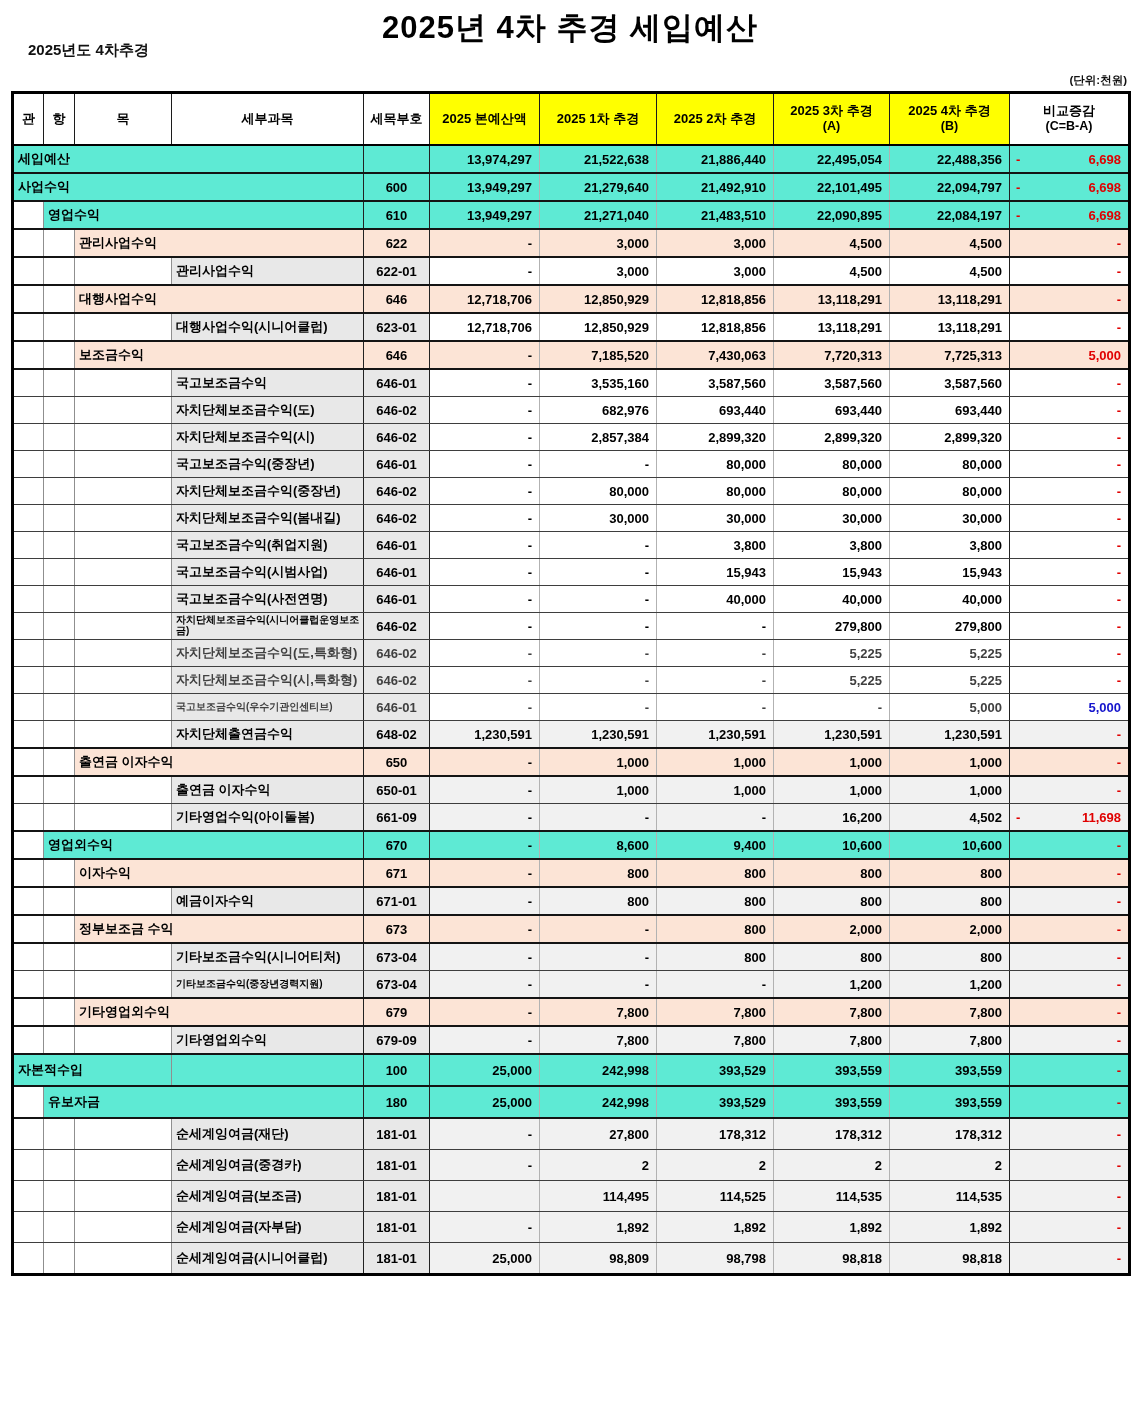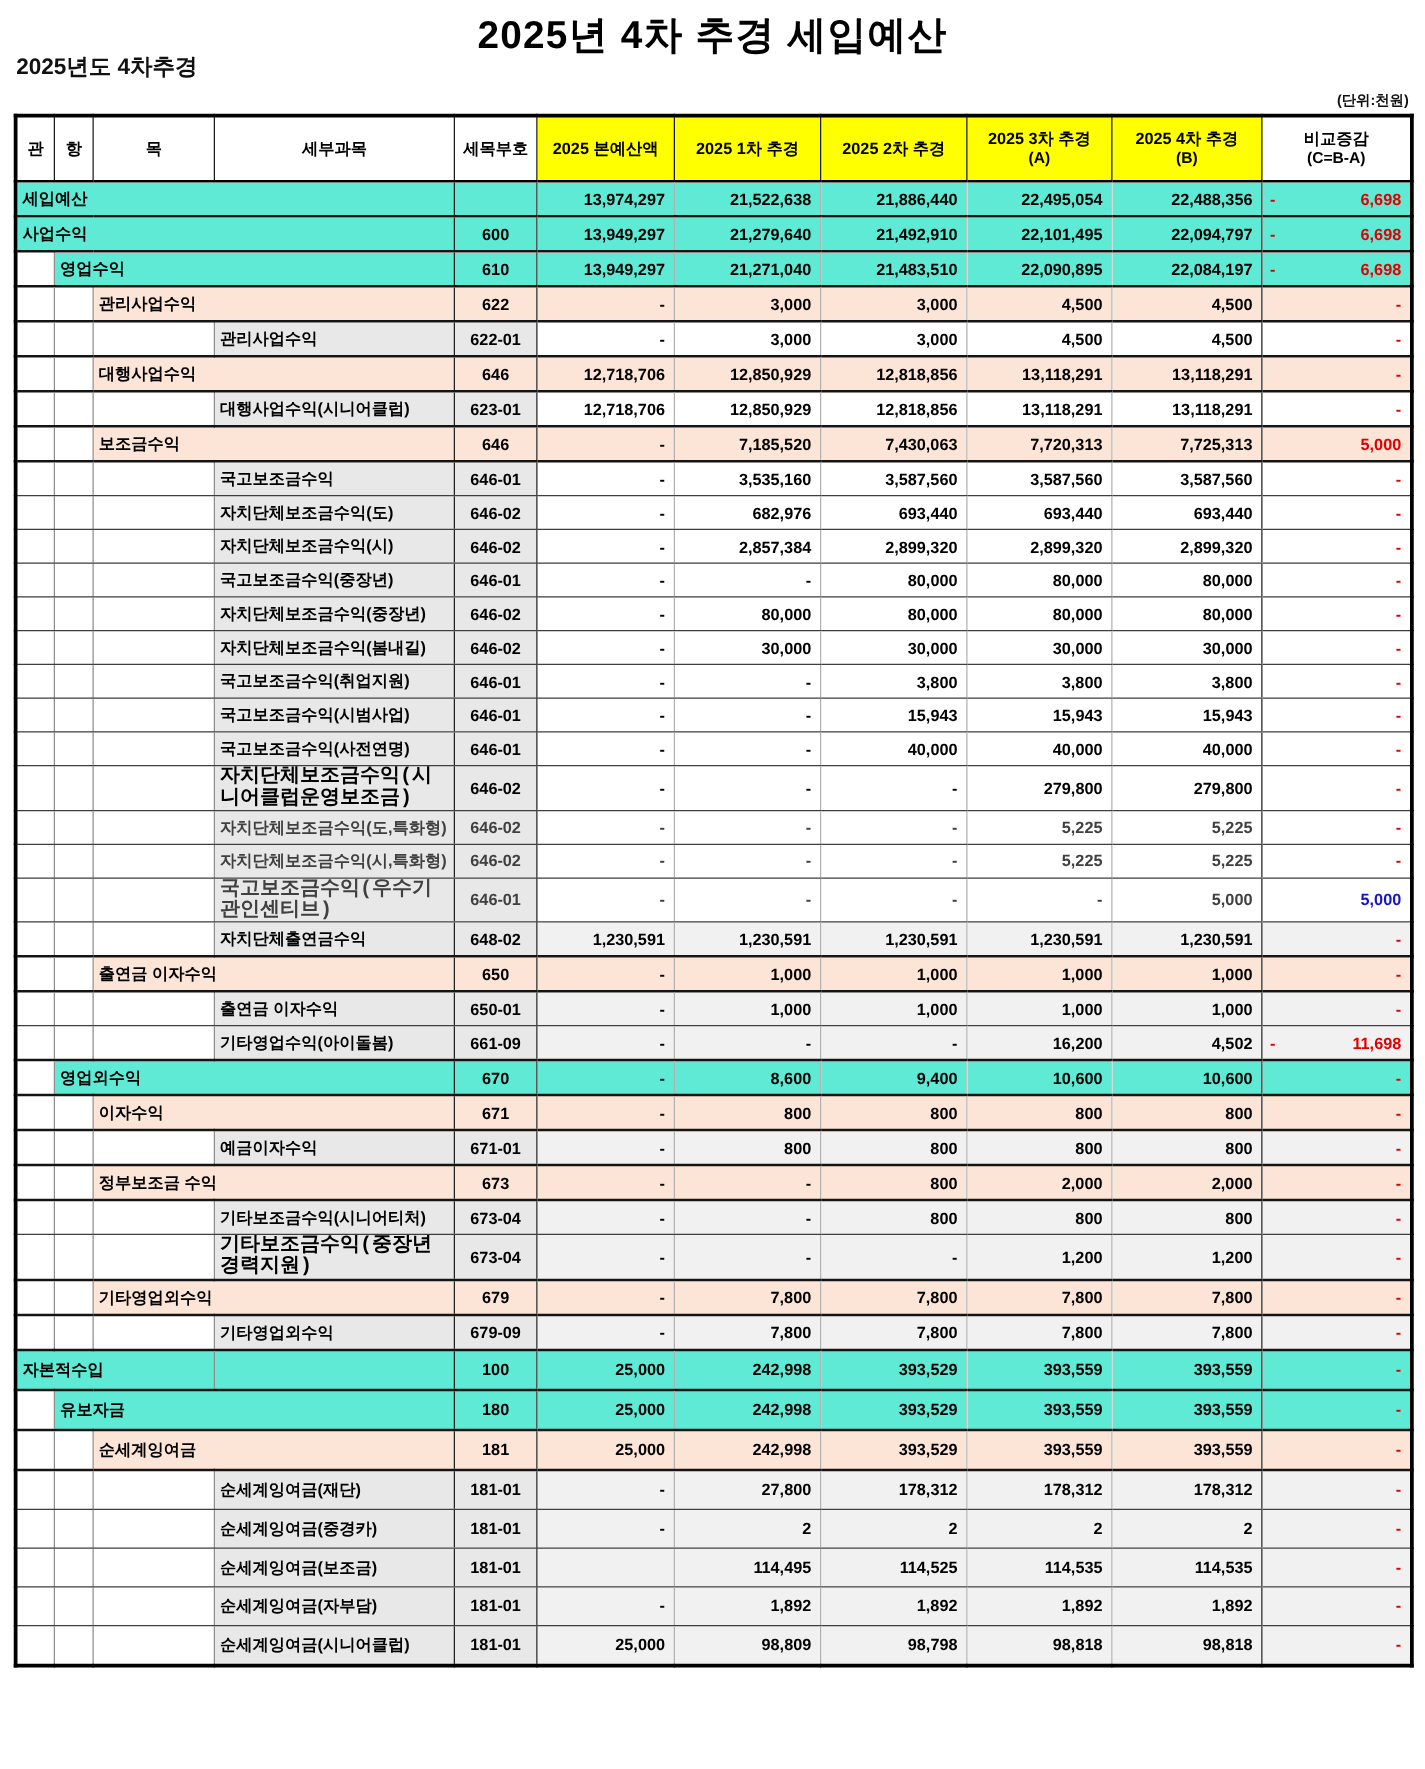--- a/index.html
+++ b/index.html
@@ -6,21 +6,21 @@
   body{
     width:1140px;height:1415px;background:#ffffff;position:relative;
     font-family:"Liberation Sans","DejaVu Sans",sans-serif;
     -webkit-font-smoothing:antialiased;
   }
   .title{
     text-align:center;font-size:31px;font-weight:bold;color:#000;
     padding-top:7px;letter-spacing:1px;
   }
   .subtitle{
-    position:absolute;left:13px;top:41px;font-size:18px;font-weight:bold;color:#111;
+    position:absolute;left:28px;top:41px;font-size:15px;font-weight:bold;color:#111;
   }
   .unit{
     text-align:right;font-size:11.5px;font-weight:bold;color:#111;
     margin:24px 13px 3px 0;
   }
   table.budget{
     border-collapse:collapse;table-layout:fixed;
     margin-left:11px;width:1117px;
     border:3px solid #000;
   }
@@ -33,21 +33,21 @@
   th .sub{font-size:12.5px;font-weight:bold;}
   td{
     font-weight:bold;font-size:13px;color:#000;padding:0;overflow:hidden;
     height:26px;background:#fff;
   }
   tr.tall td{height:30px;}
   tr.sec td{border-top:2.3px solid #141414;border-bottom:2.3px solid #141414;}
   tr.det td{border-top:1.6px solid #3e3e3e;border-bottom:1.6px solid #3e3e3e;}
   td.indent{background:#fff;border-left:1px solid #8f8f8f;border-right:1px solid #8f8f8f;}
   td.name{text-align:left;padding-left:4px;}
-  td.name.two{font-size:16px;line-height:1.08;padding-right:2px;font-family:Liberation Mono, monospace;}
+  td.name.two{font-size:10px;line-height:1.08;padding-right:2px;}
   td.code{text-align:center;border-left:1.4px solid #222;border-right:1.4px solid #222;}
   td.val{text-align:right;padding-right:7px;border-left:1px solid #b2b2b2;}
   td.cmp{border-left:1.4px solid #222;}
   .cmpwrap{display:flex;justify-content:flex-end;align-items:center;padding:0 7px 0 6px;}
   .cmpwrap .m{margin-right:auto;}
   .t-blue{background:#5eead4;}
   .t-green{background:#5eead4;}
   .t-peach{background:#fce4d6;}
   .t-gray{background:#e8e8e8;}
   .v-gray{background:#f1f1f1;}
@@ -688,36 +688,20 @@
         <td class="val t-green">242,998</td>
         <td class="val t-green">393,529</td>
         <td class="val t-green">393,559</td>
         <td class="val t-green">393,559</td>
         <td class="cmp t-green">
           <div class="cmpwrap c-red">
             <span>-</span>
           </div>
         </td>
       </tr>
-      <tr class="sec tall">
-        <td class="indent"></td>
-        <td class="indent"></td>
-        <td class="name t-peach" colspan="2">순세계잉여금</td>
-        <td class="code t-peach">181</td>
-        <td class="val t-peach">25,000</td>
-        <td class="val t-peach">242,998</td>
-        <td class="val t-peach">393,529</td>
-        <td class="val t-peach">393,559</td>
-        <td class="val t-peach">393,559</td>
-        <td class="cmp t-peach">
-          <div class="cmpwrap c-red">
-            <span>-</span>
-          </div>
-        </td>
-      </tr>
       <tr class="det tall">
         <td class="indent"></td>
         <td class="indent"></td>
         <td class="indent"></td>
         <td class="name t-gray">순세계잉여금(재단)</td>
         <td class="code t-gray">181-01</td>
         <td class="val v-gray">-</td>
         <td class="val v-gray">27,800</td>
         <td class="val v-gray">178,312</td>
         <td class="val v-gray">178,312</td>

